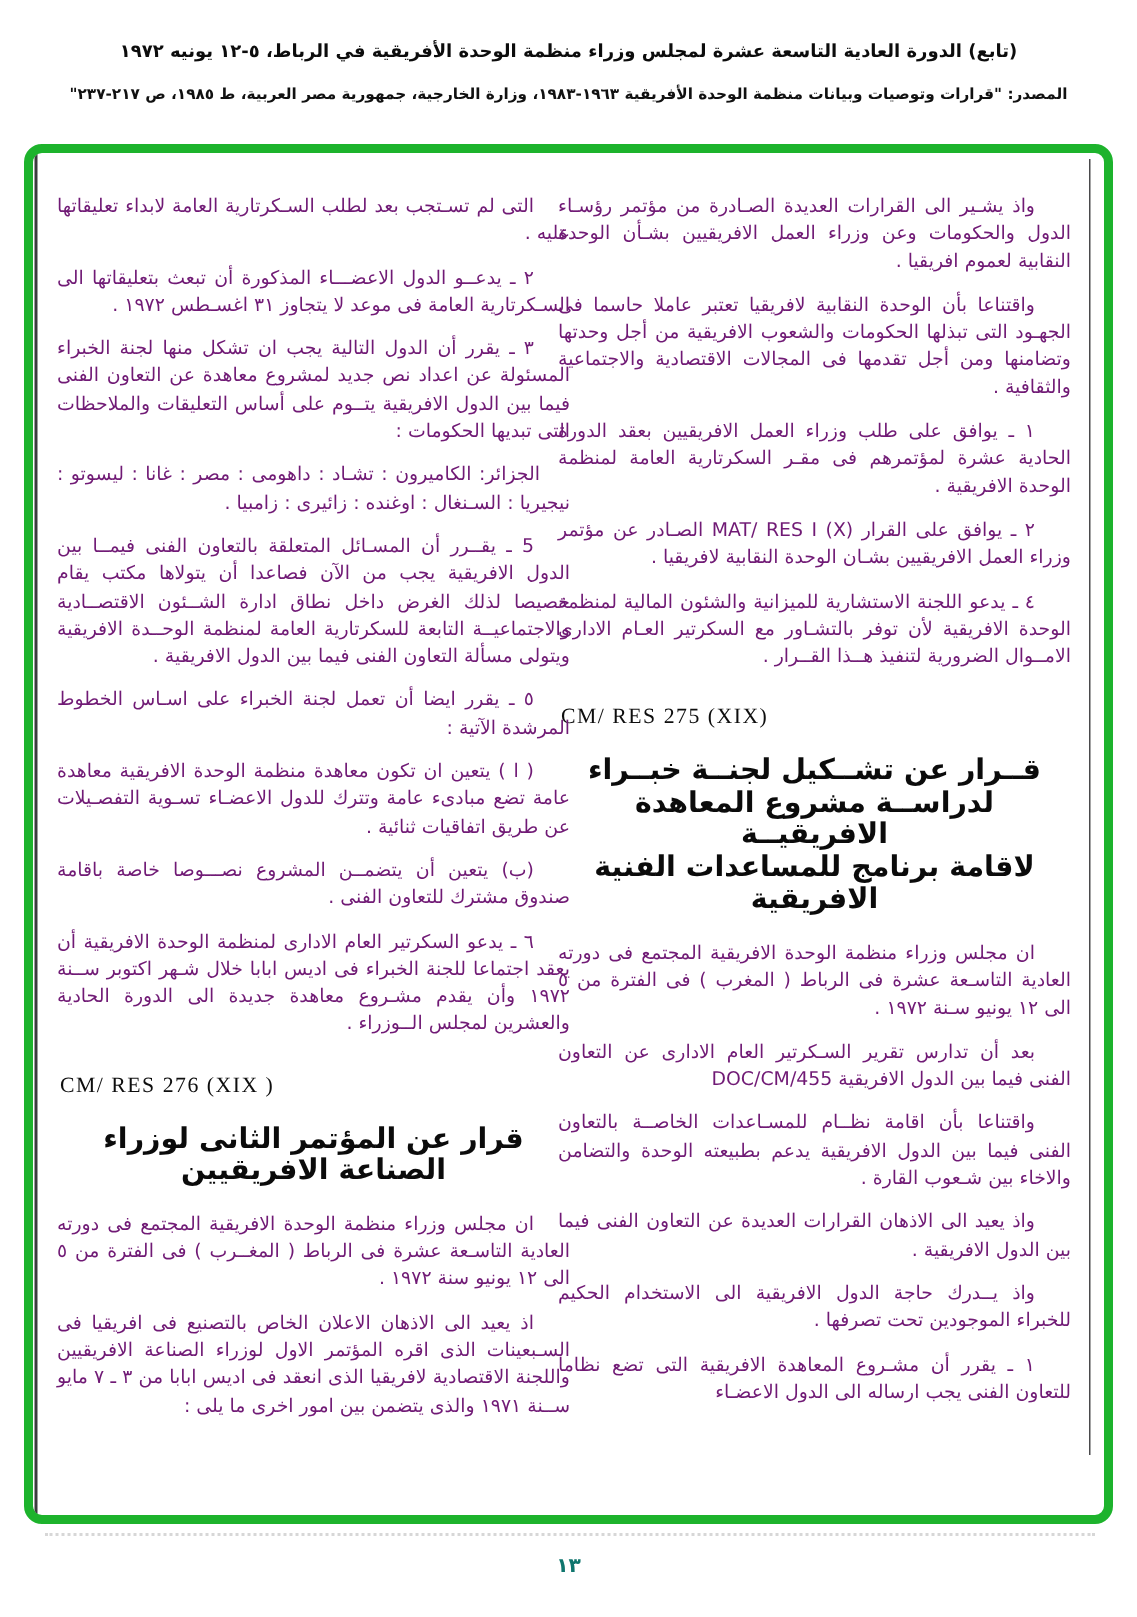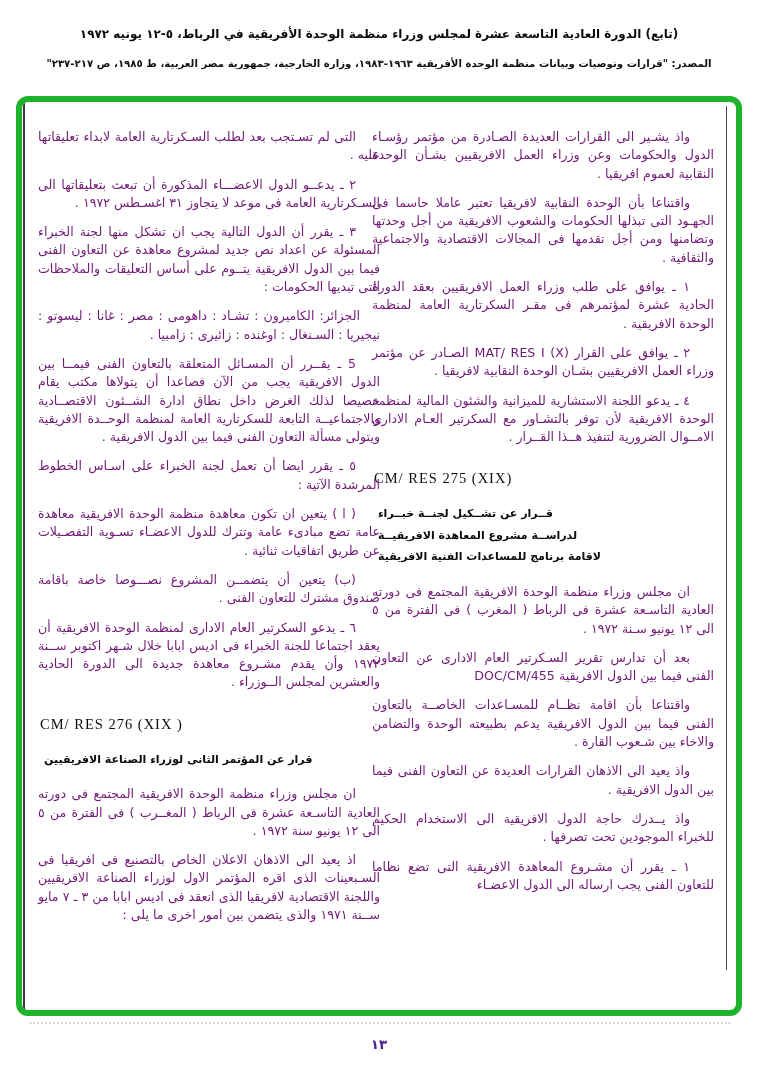--- a/index.html
+++ b/index.html
@@ -41,30 +41,30 @@
   }
   .states{
     text-indent:20px;
   }
   .latin-ref{
     direction:ltr;text-align:left;font-family:"Liberation Serif",serif;
     font-size:14.5px;letter-spacing:1px;color:#0e0e0e;font-weight:400;
     margin:24px 0 16px 2px;text-indent:0;
   }
   .res-heading{
-    direction:rtl;text-align:left;font-weight:bold;font-size:11px;
+    direction:rtl;text-align:center;font-weight:bold;font-size:19px;
     line-height:21.5px;color:#0b0b0b;margin:6px 6px 15px 6px;
   }
   .artifact-dashes{
     position:absolute;left:30px;top:1022px;width:700px;height:0;
     border-top:2px dotted #c2c2c2;opacity:.65;
   }
   .page-number{
     position:absolute;top:1036px;left:0;right:0;text-align:center;
-    font-size:13.5px;font-weight:bold;color:#4c1d95;letter-spacing:3px;
+    font-size:13.5px;font-weight:bold;color:#0f766e;letter-spacing:3px;
     direction:rtl;
   }
 </style>
 </head>
 <body>
 
 <div class="page-title">(تابع) الدورة العادية التاسعة عشرة لمجلس وزراء منظمة الوحدة الأفريقية في الرباط، ٥-١٢ يونيه ١٩٧٢</div>
 <div class="page-source">المصدر: "قرارات وتوصيات وبيانات منظمة الوحدة الأفريقية ١٩٦٣-١٩٨٣، وزارة الخارجية، جمهورية مصر العربية، ط ١٩٨٥، ص ٢١٧-٢٣٧"</div>
 
 <div class="content-frame">

